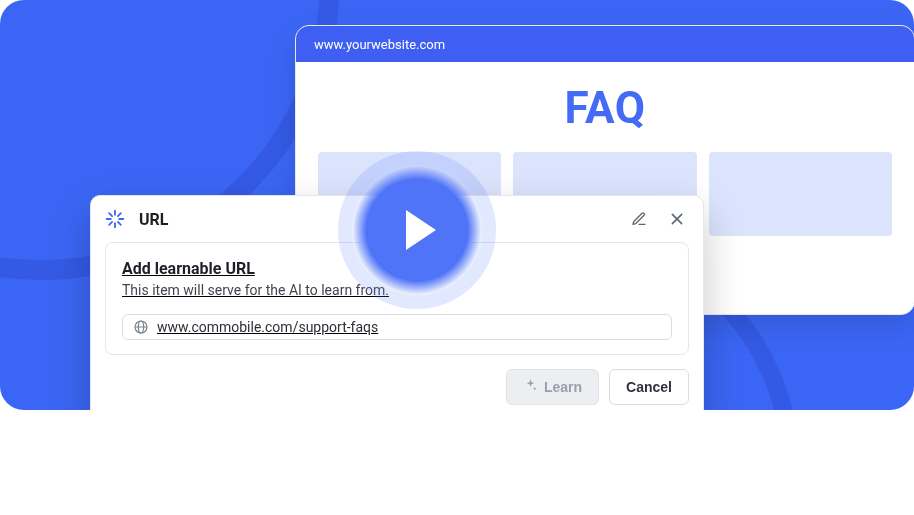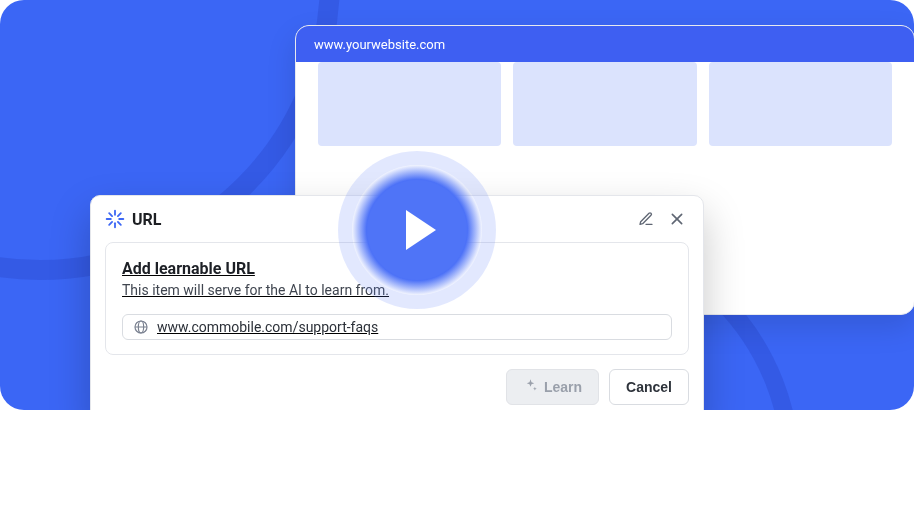--- a/index.html
+++ b/index.html
@@ -78,21 +78,21 @@
       width: 614px;
       background: #ffffff;
       border-radius: 10px;
       border: 1px solid #e4e6eb;
       box-shadow: 0 18px 40px rgba(0,0,0,0.22);
     }
     .dialog-header {
       display: flex;
       align-items: center;
       padding: 11px 14px 11px 14px;
-      gap: 7px;
+      gap: 14px;
     }
     .logo-icon {
       width: 20px;
       height: 20px;
       display: flex;
       align-items: center;
       justify-content: center;
     }
     .dialog-title {
       font-size: 16px;
@@ -205,20 +205,21 @@
 
 <div class="stage">
 
   <div class="bg-shape a"></div>
   <div class="bg-shape b"></div>
 
   <div class="browser">
     <div class="browser-bar">
       <span>www.yourwebsite.com</span>
     </div>
+    <div class="faq-heading">FAQ</div>
     <div class="faq-cards">
       <div class="faq-card"></div>
       <div class="faq-card"></div>
       <div class="faq-card"></div>
     </div>
   </div>
 
   <div class="dialog">
     <div class="dialog-header">
       <span class="logo-icon">

